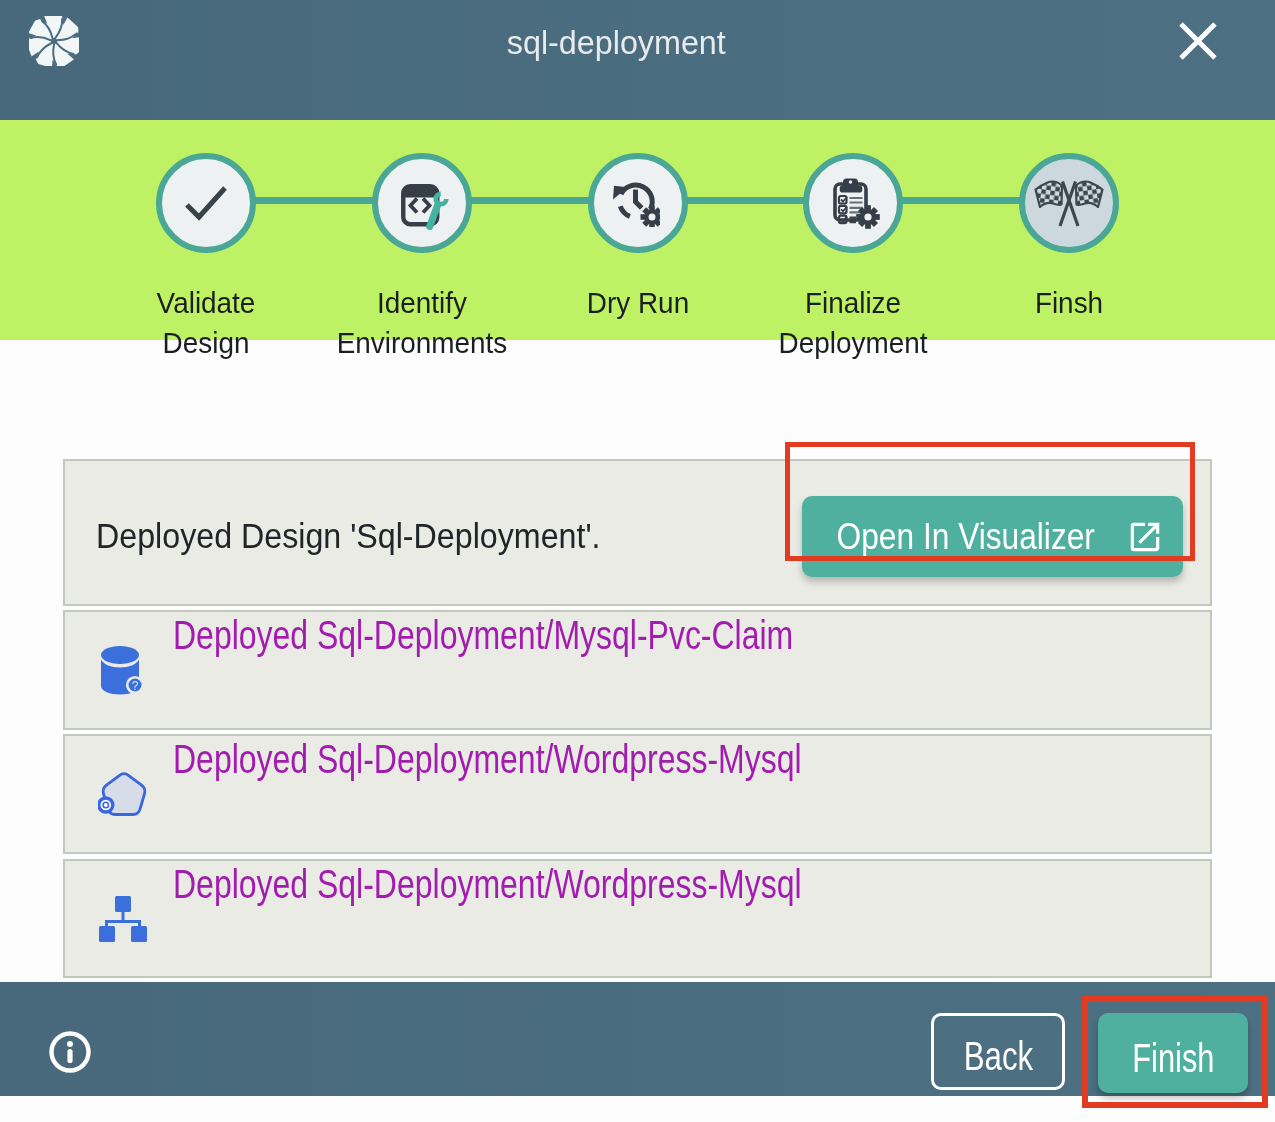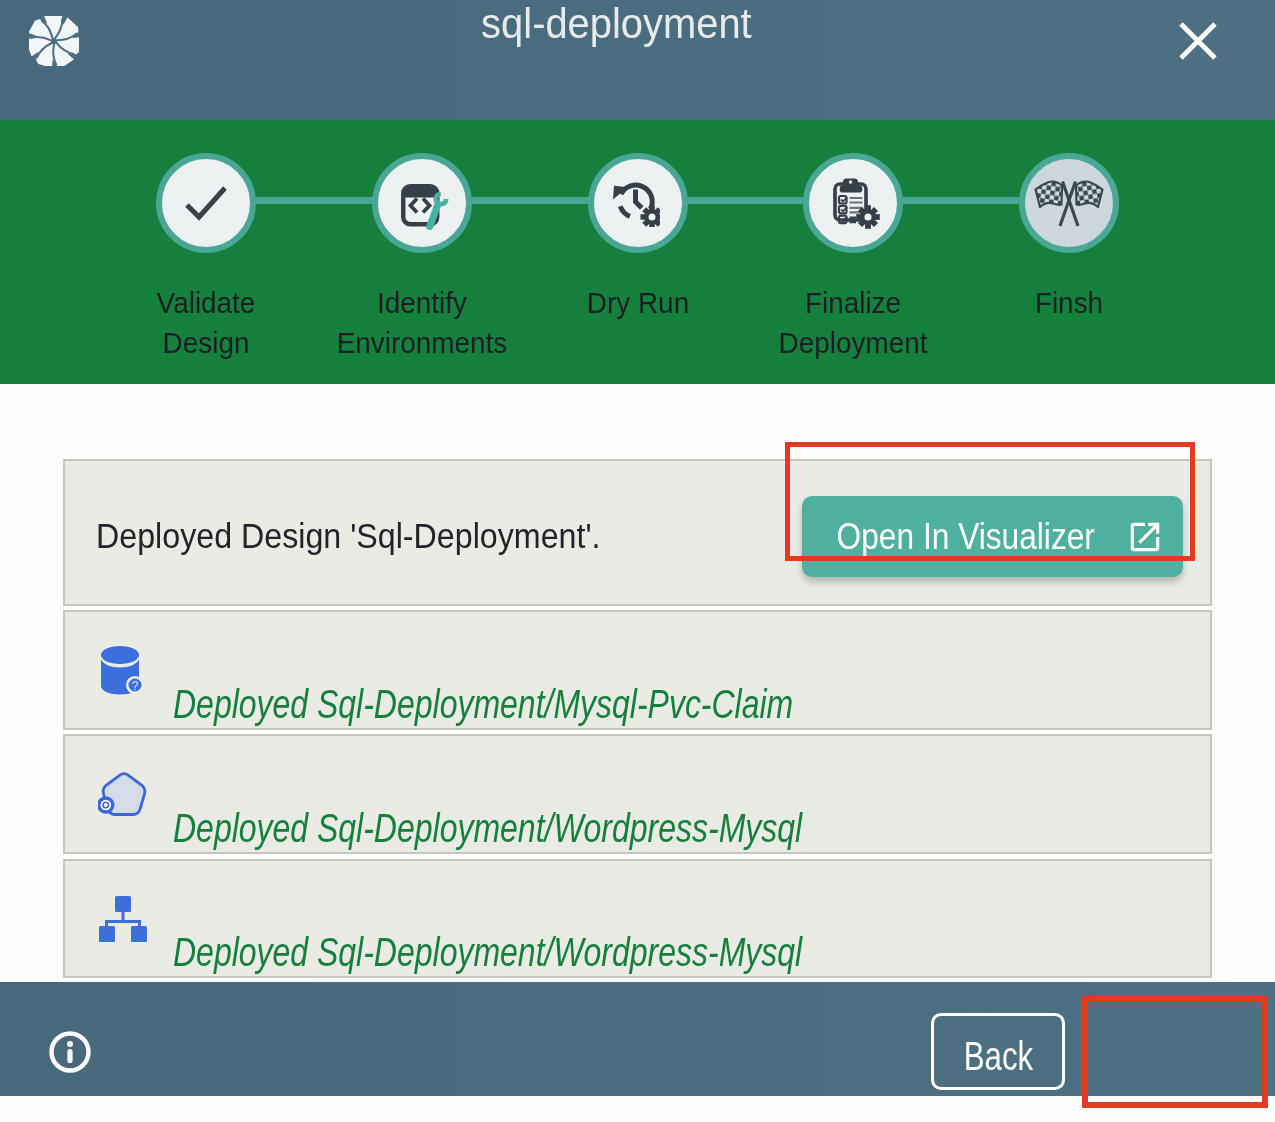--- a/index.html
+++ b/index.html
@@ -3,45 +3,45 @@
 <meta charset="utf-8">
 <style>
   * { margin:0; padding:0; box-sizing:border-box; }
   html,body { width:1275px; height:1122px; overflow:hidden; }
   body { font-family:"Liberation Sans", sans-serif; background:#fdfdfd; position:relative; }
 
   
   .header { position:absolute; left:0; top:0; width:1275px; height:120px;
     background:linear-gradient(90deg,#48697c,#4d7083); }
   .title { position:absolute; left:0; top:0; width:1232px; height:84px;
-    display:flex; align-items:flex-start; justify-content:center;
-    color:#e8ebec; font-size:42px; }
+    display:flex; align-items:center; justify-content:center;
+    color:#e8ebec; font-size:34px; }
   .sx { display:inline-block; white-space:nowrap; }
   .logo { position:absolute; left:29px; top:16px; }
   .closex { position:absolute; left:1178px; top:21px; }
 
   
-  .stepper { position:absolute; left:0; top:120px; width:1275px; height:264px; background:#15803d; }
+  .stepper { position:absolute; left:0; top:120px; width:1275px; height:220px; background:#bef264; }
   .conn { position:absolute; top:77px; height:7px; background:#4aa795; }
   .circ { position:absolute; top:33px; width:100px; height:100px; border-radius:50%;
     border:6px solid #4aa795; background:#eef1f2; display:flex; align-items:center; justify-content:center; }
   .circ.active { background:#ccd8dd; }
   .slabel { position:absolute; top:163px; width:260px; text-align:center;
     font-size:30px; line-height:40px; color:#1c1f22; font-weight:400;
     transform:scaleX(0.93); }
 
   
   .row { position:absolute; left:63px; width:1149px; background:#e9ebe4;
     border:2px solid #c3c8bf;margin-top:32px; }
   .row1text { position:absolute; left:31px; top:3px; height:100%; display:flex; align-items:center;
     font-size:35px; font-weight:300; color:#212529; }
   .row1text .sx { transform:scaleX(0.92); transform-origin:left center; }
   .rowicon { position:absolute; left:33px; top:50%; transform:translateY(-50%); }
-  .rowtext { position:absolute; left:108px; top:0; height:100%; display:flex; align-items:flex-end;
-    font-size:41px; color:#15803d;font-style:italic; }
+  .rowtext { position:absolute; left:108px; top:0; height:100%; display:flex; align-items:flex-start;
+    font-size:41px; color:#a21caf; }
   .rowtext .sx { transform:scaleX(0.78); transform-origin:left center; }
   .vizbtn { position:absolute; left:737px; top:35px; width:381px; height:81px;
     background:#4fb0a0; border-radius:10px; display:flex; align-items:center; justify-content:center;
     gap:14px; color:#fff; font-size:36px; white-space:nowrap; padding-right:2px; box-shadow:0 5px 7px rgba(0,0,0,0.22); }
   .vizbtn .sx { transform:scaleX(0.88); transform-origin:center; }
   .redbox1 { position:absolute; left:785px; top:442px; width:410px; height:119px;
     border:5px solid #e23b22; }
 
   
   .footer { position:absolute; left:0; top:982px; width:1275px; height:114px;
@@ -269,14 +269,17 @@
 
 <div class="footer">
   <svg class="info" width="42" height="42" viewBox="0 0 42 42">
     <circle cx="21" cy="21" r="18.5" fill="none" stroke="#fff" stroke-width="4.4"></circle>
     <circle cx="21" cy="13" r="3" fill="#fff"></circle>
     <rect x="18.4" y="18" width="5.2" height="14" rx="2.6" fill="#fff"></rect>
   </svg>
   <div class="backbtn">
       <span class="sx" style="transform:scaleX(0.78) translateY(5px)">Back</span>
     </div>
+  <div class="finbtn">
+      <span class="sx" style="transform:scaleX(0.77) translateY(5px)">Finish</span>
+    </div>
 </div>
 <div class="redbox2"></div>
 
 </body></html>

